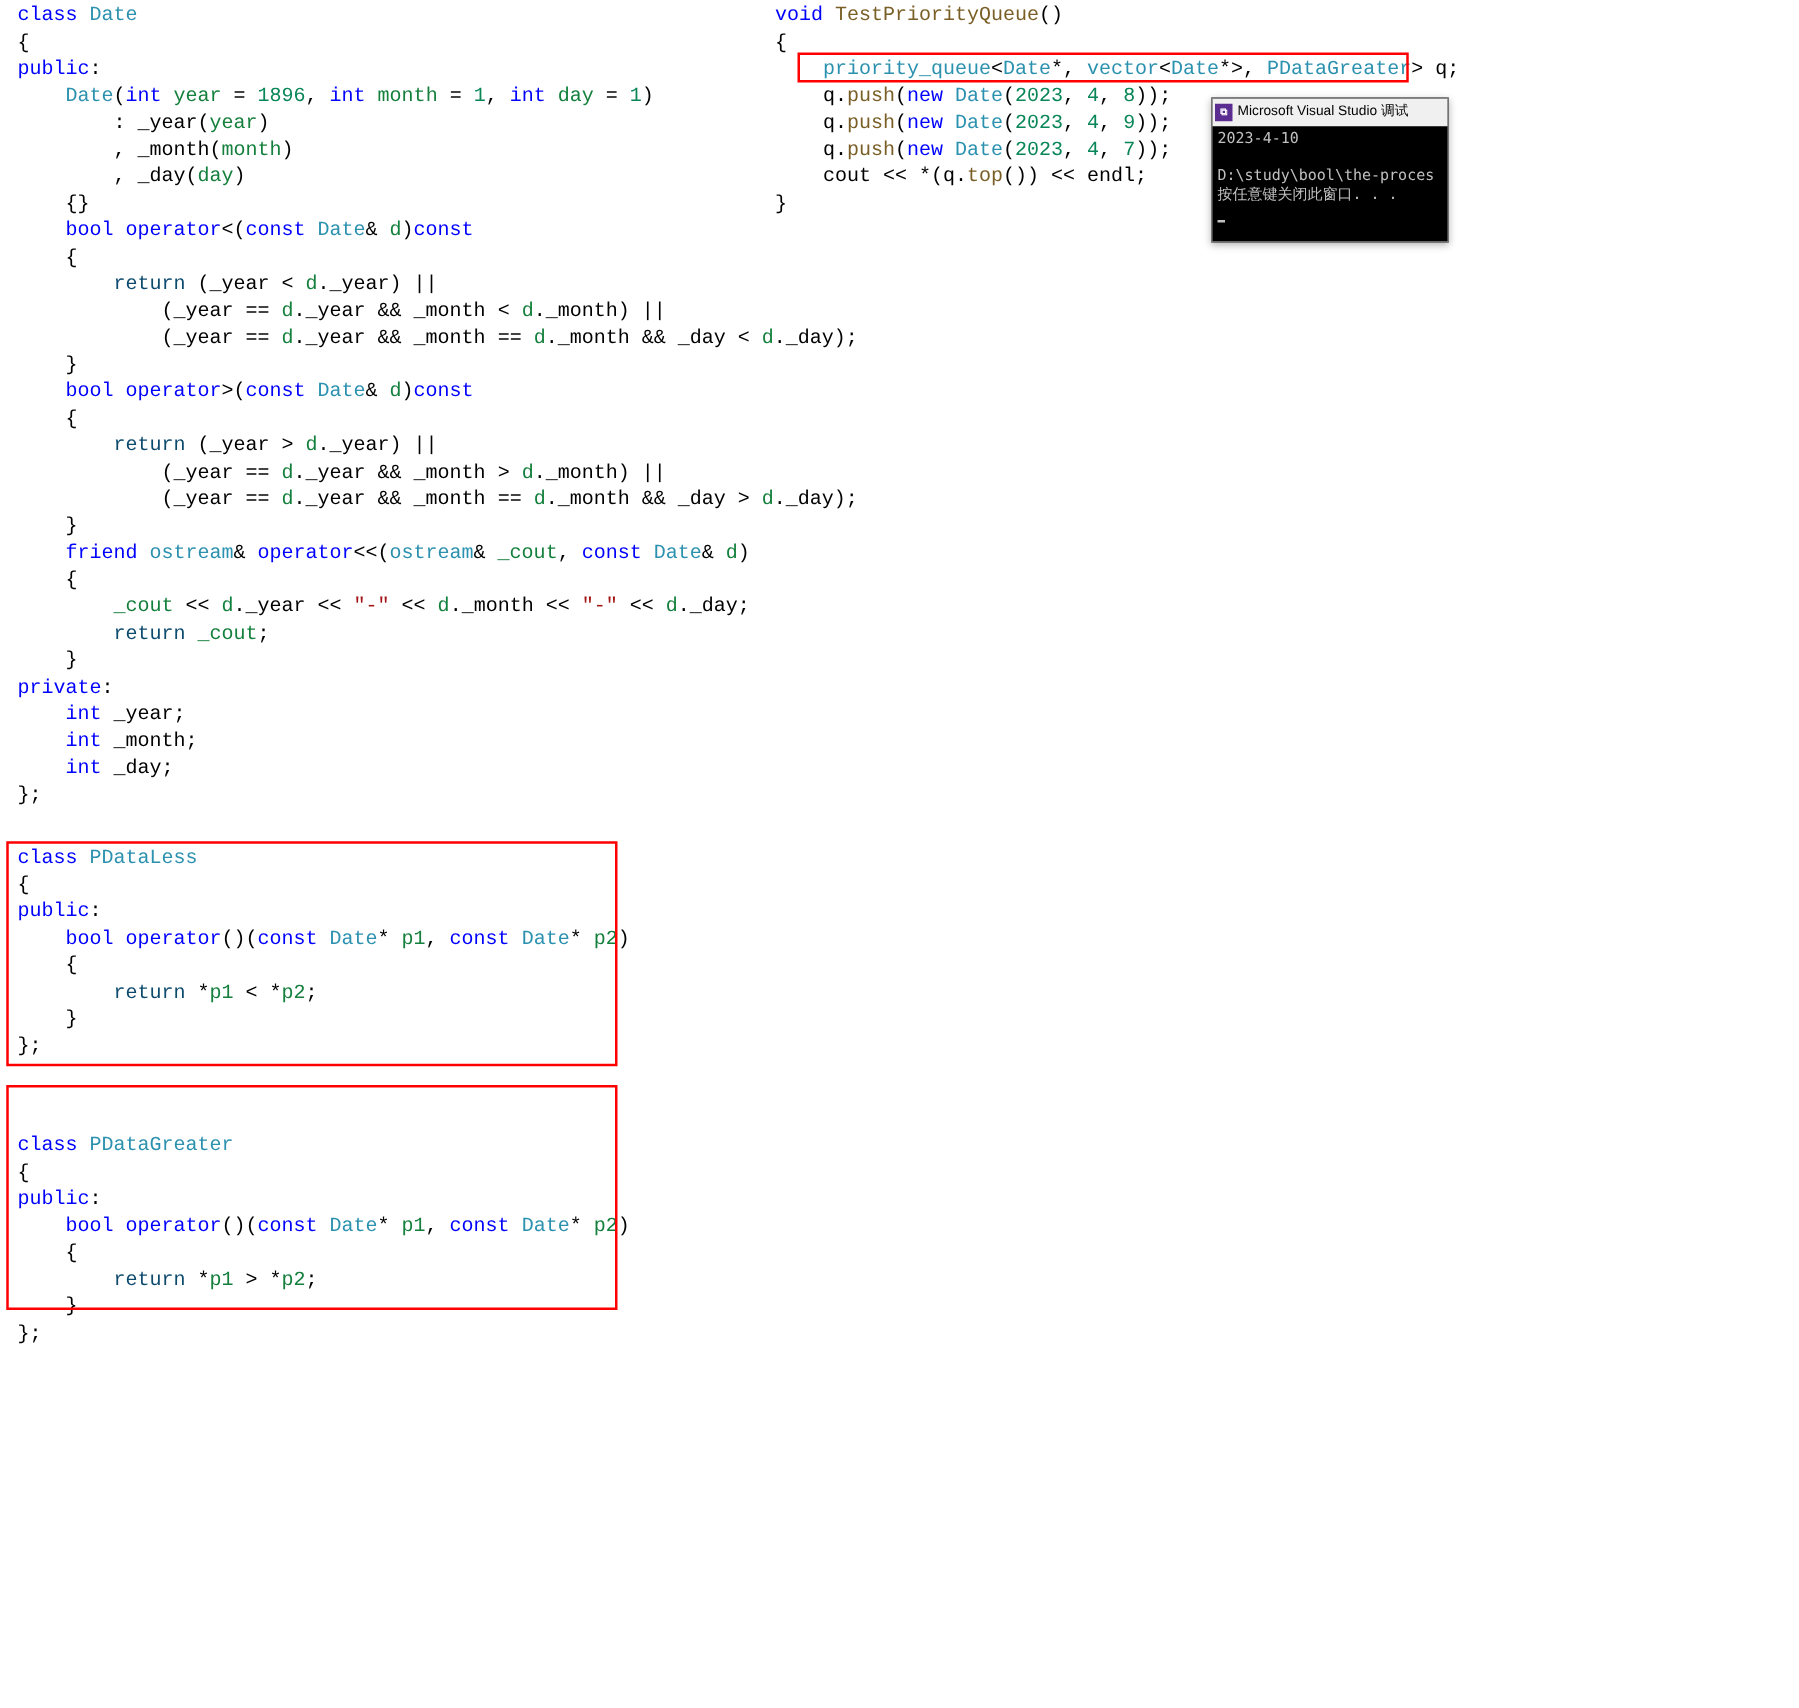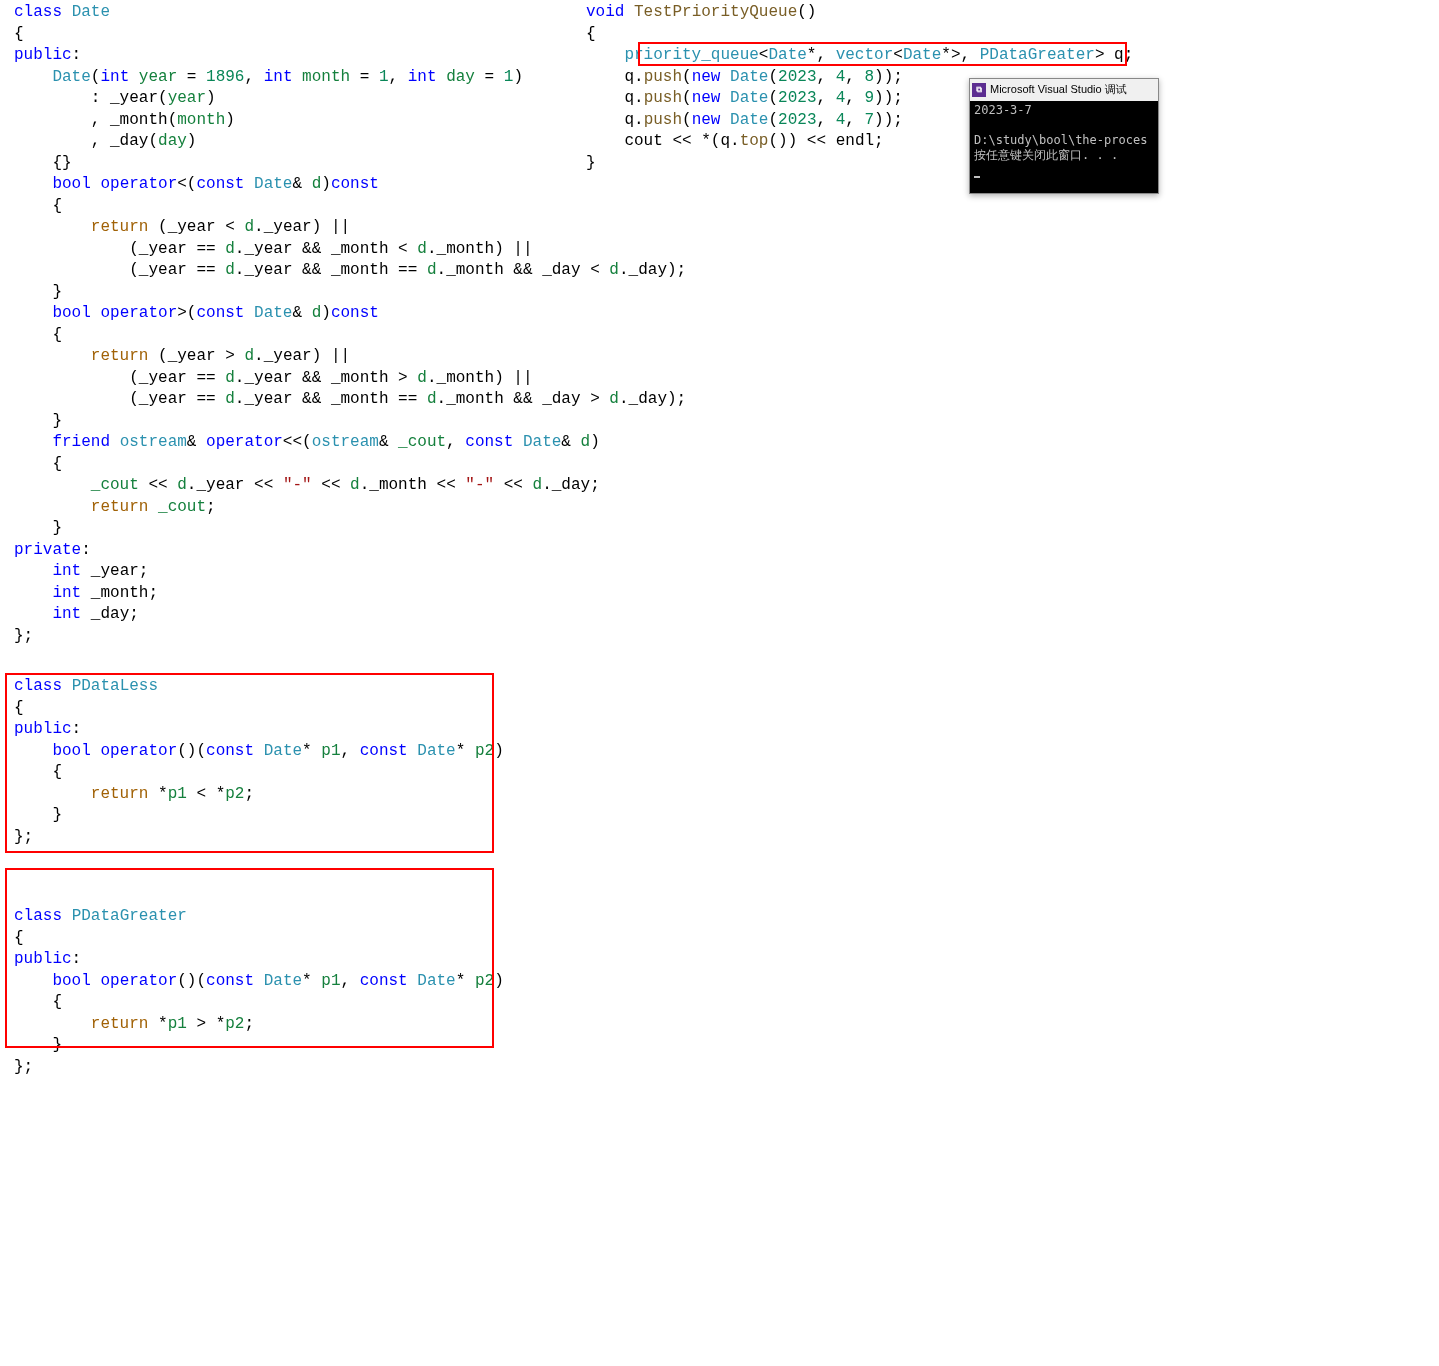--- a/index.html
+++ b/index.html
@@ -20,25 +20,25 @@
   }
   pre {
     margin: 0;
     font-family: inherit;
     white-space: pre;
   }
   .code-col {
     position: absolute;
   }
   #col-left { left: 14px; top: 2px; width: 600px; }
-  #col-right { left: 586px; top: 2px; width: 560px; }
+  #col-right { left: 620px; top: 2px; width: 560px; }
 
   
   .kw  { color: #0000ff; }
-  .pre { color: #a16207; }
+  .pre { color: #0c4a6e; }
   .typ { color: #2b91af; }
   .num { color: #098658; }
   .str { color: #a31515; }
   .fn  { color: #795e26; }
   .par { color: #15803d; }
 
   .red-box {
     position: absolute;
     border: 2px solid #ff0000;
     box-sizing: border-box;
@@ -168,20 +168,20 @@
 
 <div class="red-box" style="left:5px; top:673px; width:489px; height:180px;"></div>
 <div class="red-box" style="left:5px; top:868px; width:489px; height:180px;"></div>
 <div class="red-box" style="left:638px; top:42px; width:489px; height:24px;"></div>
 
 <div id="console-window">
   <div id="console-title">
     <span class="icon">⧉</span>
     <span>Microsoft Visual Studio 调试</span>
   </div>
-  <div id="console-body"><span>2023-3-7</span>
+  <div id="console-body"><span>2023-4-10</span>
 <span></span>
 <span>D:\study\bool\the-proces</span>
 <span>按任意键关闭此窗口. . .</span>
 <span class="cursor"></span></div>
 </div>
 
 </div>
 
 </body></html>

